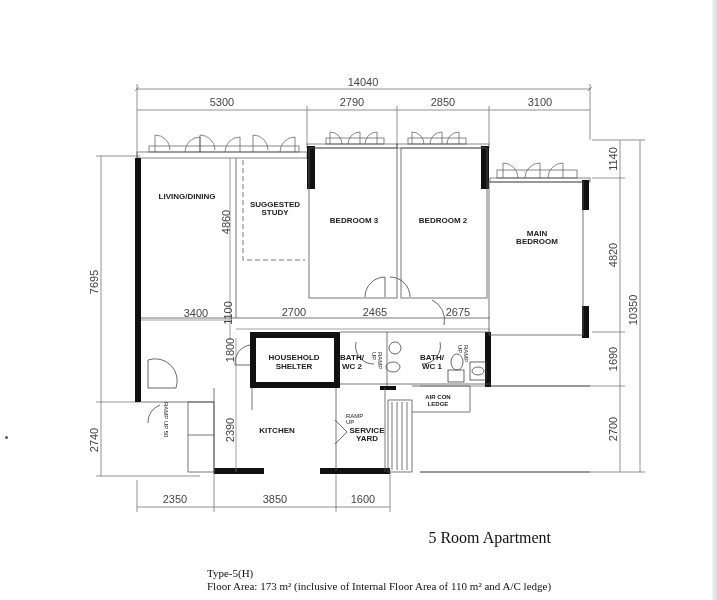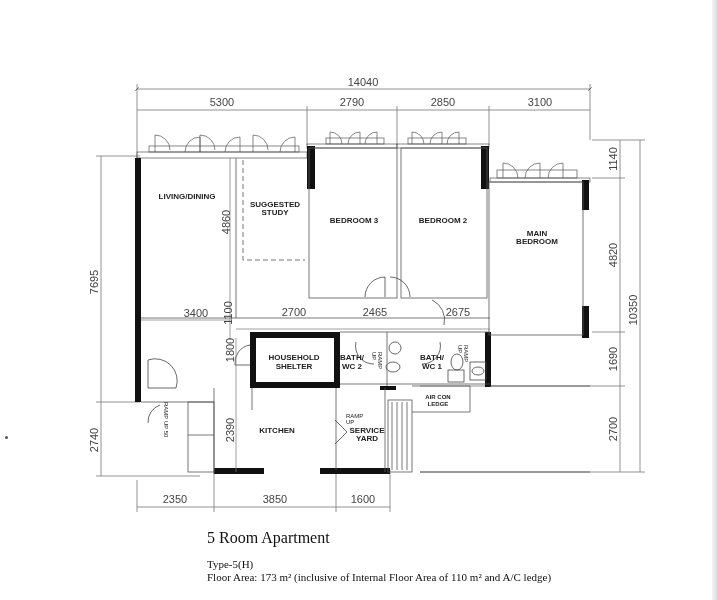--- a/index.html
+++ b/index.html
@@ -3,22 +3,22 @@
 <meta charset="utf-8">
 <style>
   html, body { margin: 0; padding: 0; background: #ffffff; }
   body { width: 717px; height: 600px; position: relative; overflow: hidden; font-family: "Liberation Sans", sans-serif; }
   .edge { position: absolute; right: 0; top: 0; width: 5px; height: 600px; background: linear-gradient(to right, #f4f4f4, #dcdcdf); }
   svg.plan { position: absolute; left: 0; top: 0; }
   .dim { font-family: "Liberation Sans", sans-serif; font-size: 11px; fill: #444; }
   .room { font-family: "Liberation Sans", sans-serif; font-size: 8px; font-weight: bold; fill: #222; }
   .tiny { font-family: "Liberation Sans", sans-serif; font-size: 6px; fill: #222; }
   .caption { position: absolute; left: 207px; top: 528px; font-family: "Liberation Serif", serif; color: #111; }
-  .caption .title { font-size: 16px; line-height: 20px; }
-  .caption .sub { font-size: 11px; line-height: 14px; margin-top: 9px; }
+  .caption .title { font-size: 16px; line-height: 20px; text-align: right; }
+  .caption .sub { font-size: 11px; line-height: 14px; margin-top: 18px; }
   .caption .line { font-size: 11px; line-height: 13px; }
   .speck { position: absolute; left: 5px; top: 436px; width: 3px; height: 3px; background: #555; border-radius: 50%; }
 </style>
 </head>
 <body>
 
 <div class="edge"></div>
 <div class="speck"></div>
 
 <svg class="plan" width="717" height="520" viewBox="0 0 717 520" xmlns="http://www.w3.org/2000/svg">

